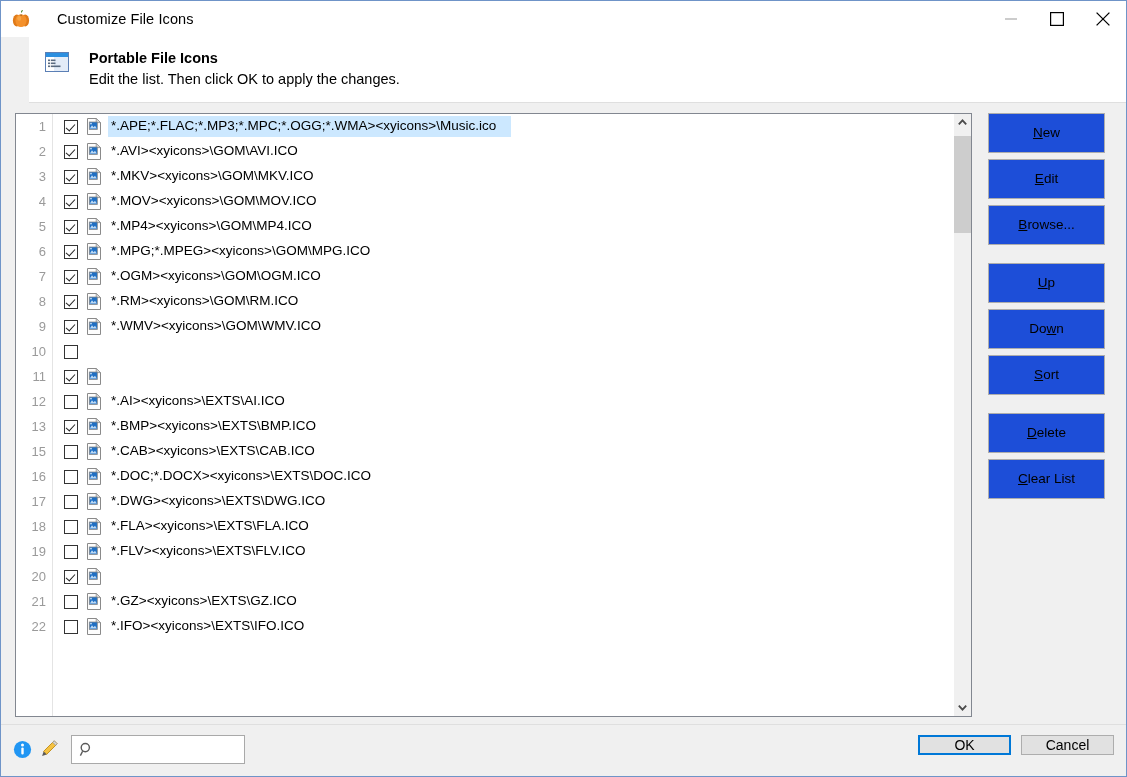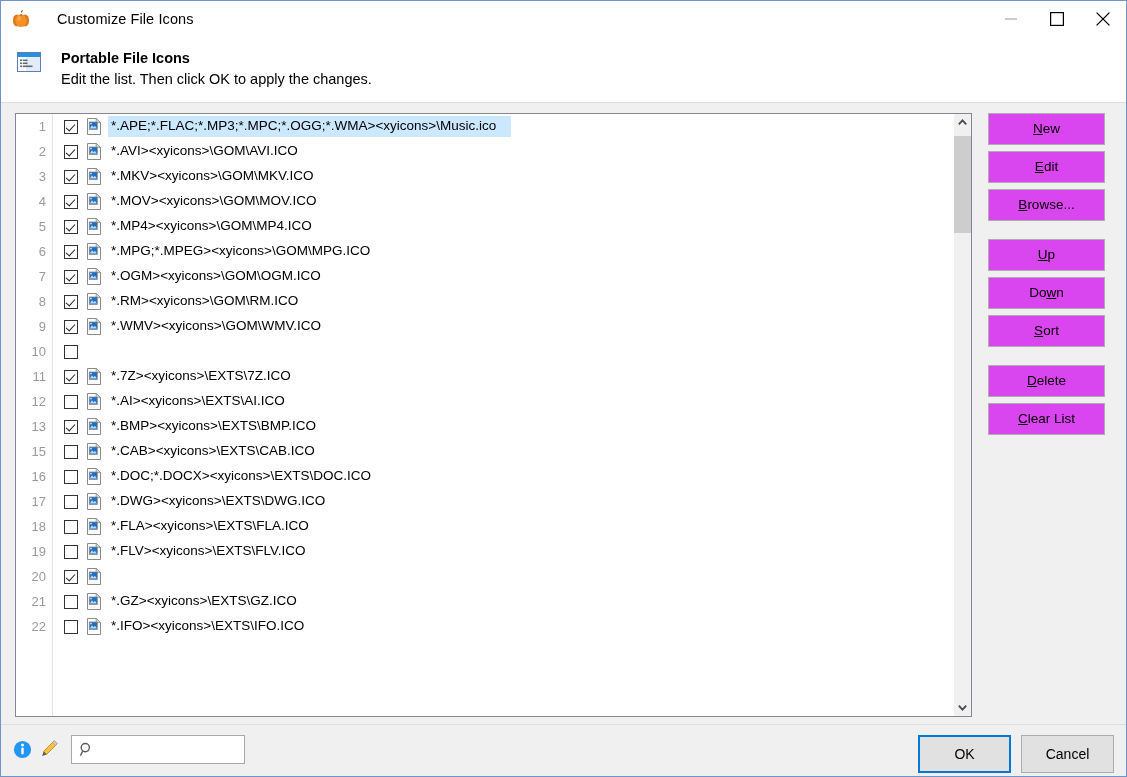--- a/index.html
+++ b/index.html
@@ -70,20 +70,21 @@
   
   .header {
     flex: 0 0 auto;
     height: 66px;
     background: #ffffff;
     border-bottom: 1px solid #dfdfdf;
     display: flex;
     align-items: flex-start;
     padding-top: 12px;
     box-sizing: border-box;
+    margin-left: 28px;
   }
   .header-icon {
     width: 28px;
     height: 26px;
     margin-left: 14px;
     margin-right: 18px;
     flex: 0 0 auto;
     position: relative;
   }
   .header-texts { padding-top: 0px; }
@@ -223,24 +224,24 @@
   
   .side-buttons {
     position: absolute;
     left: 987px;
     top: 10px;
     width: 117px;
   }
   .btn {
     display: block;
     width: 117px;
-    height: 32px;
+    height: 40px;
     box-sizing: border-box;
     border: 1px solid #adadad;
-    background: #d946ef;
+    background: #1d4ed8;
     font-family: "Liberation Sans", sans-serif;
     font-size: 13.5px;
     color: #000;
     line-height: 24px;
     text-align: center;
     padding: 0;
     margin: 0 0 6px 0;
     cursor: default;
   }
   .btn-gap { height: 12px; }
@@ -299,21 +300,21 @@
   }
   .footer-right {
     position: absolute;
     right: 12px;
     top: 10px;
     display: flex;
     gap: 10px;
   }
   .dlg-btn {
     width: 93px;
-    height: 38px;
+    height: 20px;
     box-sizing: border-box;
     border: 1px solid #adadad;
     background: #e1e1e1;
     font-family: "Liberation Sans", sans-serif;
     font-size: 14px;
     color: #000;
     cursor: default;
     padding: 0;
   }
   .dlg-btn.default {
@@ -507,21 +508,20 @@
             <div class="row">
               <div class="row-num">11</div>
               <div class="row-check checked"></div>
               <div class="row-icon"><svg width="14" height="17" viewBox="0 0 14 17">
                   <path d="M0.5 0.5 H9.2 L13.5 4.6 V16.5 H0.5 Z" fill="#fdfdfd" stroke="#8a8a8a" stroke-width="1"></path>
                   <path d="M9.2 0.5 L13.5 4.6 H9.2 Z" fill="#e6e6e6" stroke="#8a8a8a" stroke-width="0.8"></path>
                   <rect x="2.3" y="4.0" width="8" height="7.4" fill="#1f6fc4" stroke="#8a8a8a" stroke-width="0.8"></rect>
                   <path d="M2.8 10.6 L5.0 7.3 L6.6 9.2 L8.0 7.8 L9.8 10.6 Z" fill="#bcd9f5"></path>
                   <circle cx="4.0" cy="5.6" r="0.9" fill="#cfe6fb"></circle>
                 </svg></div>
-              <div class="row-text">*.7Z&gt;&lt;xyicons&gt;\EXTS\7Z.ICO</div>
             </div>
             <div class="row">
               <div class="row-num">12</div>
               <div class="row-check"></div>
               <div class="row-icon"><svg width="14" height="17" viewBox="0 0 14 17">
                   <path d="M0.5 0.5 H9.2 L13.5 4.6 V16.5 H0.5 Z" fill="#fdfdfd" stroke="#8a8a8a" stroke-width="1"></path>
                   <path d="M9.2 0.5 L13.5 4.6 H9.2 Z" fill="#e6e6e6" stroke="#8a8a8a" stroke-width="0.8"></path>
                   <rect x="2.3" y="4.0" width="8" height="7.4" fill="#1f6fc4" stroke="#8a8a8a" stroke-width="0.8"></rect>
                   <path d="M2.8 10.6 L5.0 7.3 L6.6 9.2 L8.0 7.8 L9.8 10.6 Z" fill="#bcd9f5"></path>
                   <circle cx="4.0" cy="5.6" r="0.9" fill="#cfe6fb"></circle>

